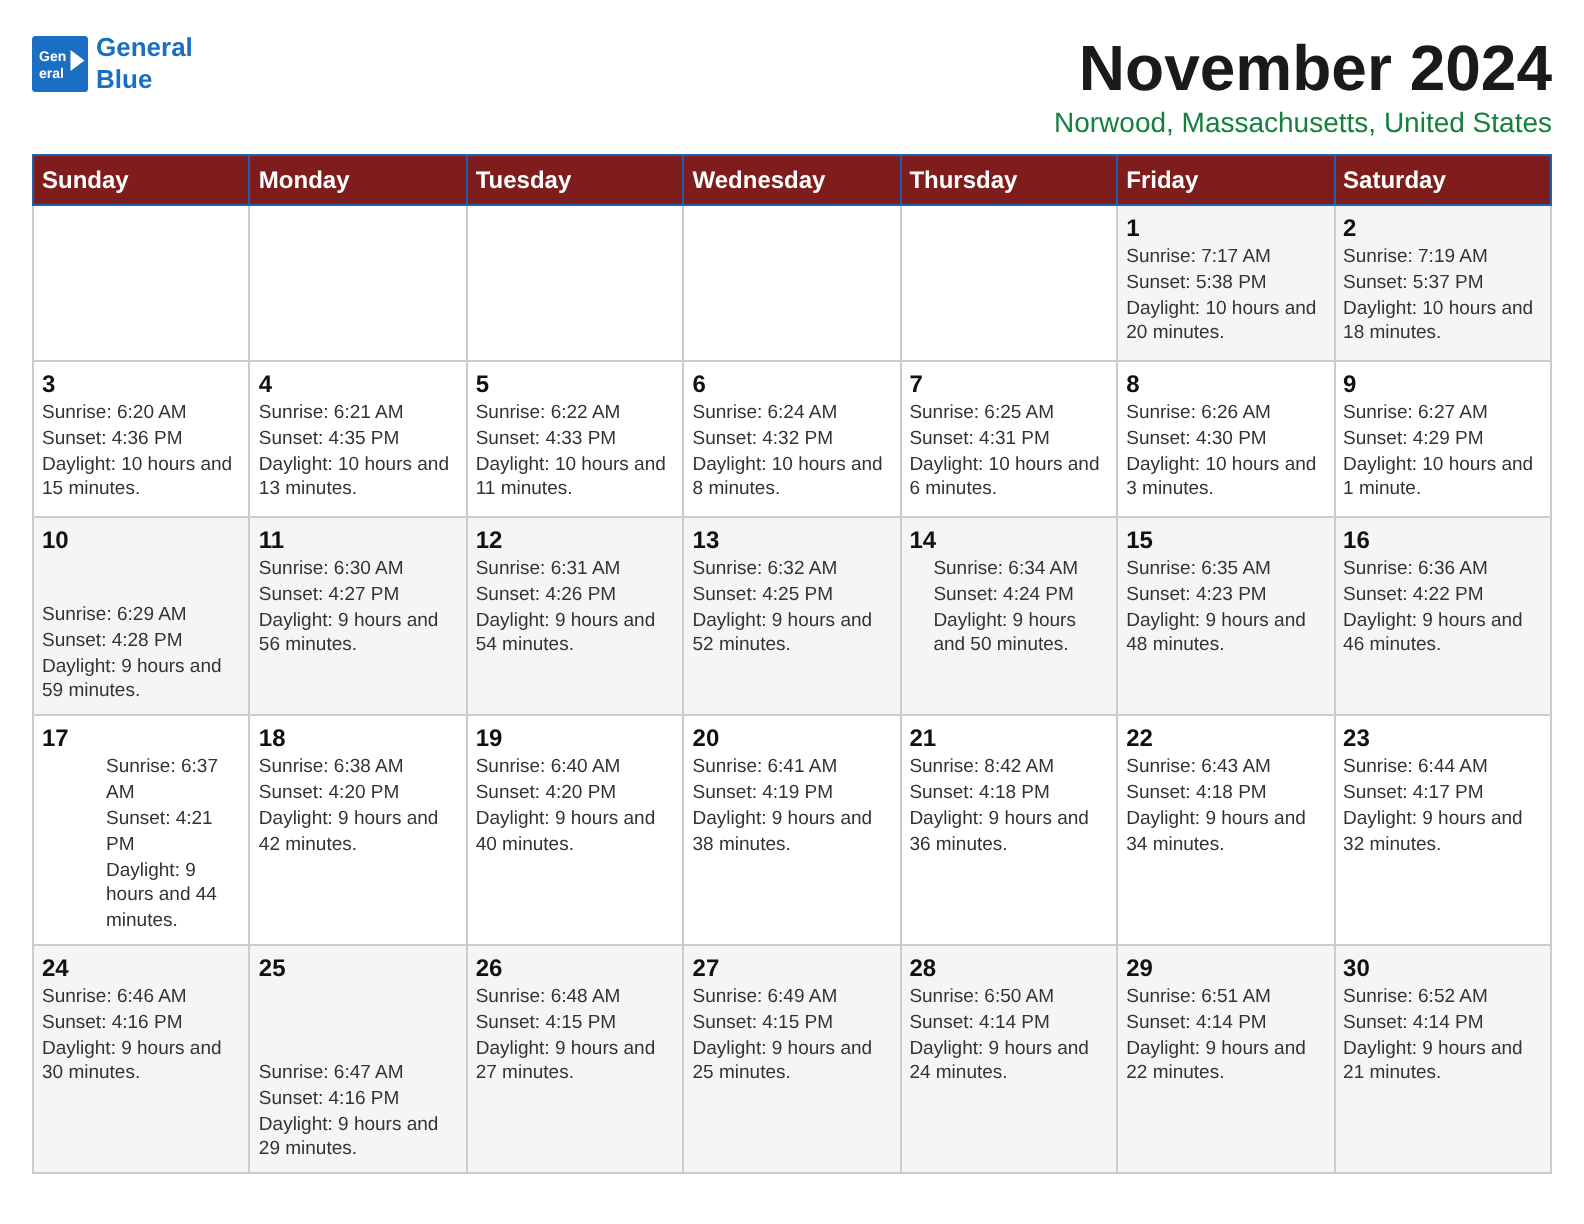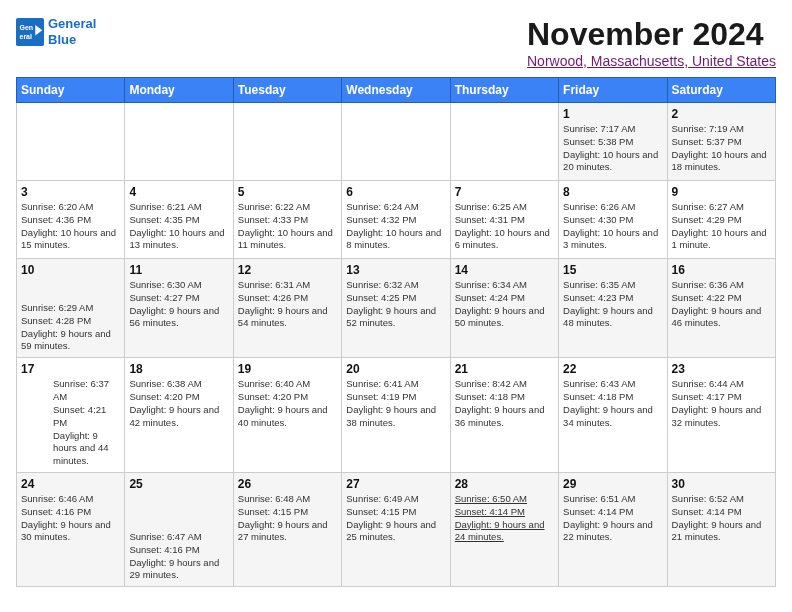--- a/index.html
+++ b/index.html
@@ -28,38 +28,38 @@
       line-height: 1.2;
     }
     .logo-text span {
       color: #1a6fc4;
     }
     .logo-icon {
       width: 28px;
       height: 28px;
     }
     .title-area {
+      text-align: right;
     }
     .month-title {
       font-size: 32px;
       font-weight: bold;
       color: #1a1a1a;
     }
     .location-title {
       font-size: 14px;
-      color: #701a75;
-      text-decoration: underline;
+      color: #15803d;
     }
     table {
       width: 100%;
       border-collapse: collapse;
       table-layout: fixed;
     }
     thead th {
-      background: #3b82f6;
+      background: #7f1d1d;
       color: #fff;
       font-size: 12px;
       font-weight: bold;
       padding: 5px 4px;
       text-align: left;
       border: 1px solid #2060b0;
     }
     tbody td {
       border: 1px solid #ccc;
       vertical-align: top;
@@ -206,21 +206,21 @@
 Daylight: 9 hours and 54 minutes.</div>
         </td>
         <td>
           <span class="day-number">13</span>
           <div class="day-info" style="white-space: pre-line;">Sunrise: 6:32 AM
 Sunset: 4:25 PM
 Daylight: 9 hours and 52 minutes.</div>
         </td>
         <td>
           <span class="day-number">14</span>
-          <div class="day-info" style="white-space: pre-line;">Sunrise: 6:34 AM
+          <div class="day-info" style="white-space: pre-line; margin-left: 12px;">Sunrise: 6:34 AM
 Sunset: 4:24 PM
 Daylight: 9 hours and 50 minutes.</div>
         </td>
         <td>
           <span class="day-number">15</span>
           <div class="day-info" style="white-space: pre-line;">Sunrise: 6:35 AM
 Sunset: 4:23 PM
 Daylight: 9 hours and 48 minutes.</div>
         </td>
         <td>
@@ -294,21 +294,21 @@
 Daylight: 9 hours and 27 minutes.</div>
         </td>
         <td>
           <span class="day-number">27</span>
           <div class="day-info" style="white-space: pre-line;">Sunrise: 6:49 AM
 Sunset: 4:15 PM
 Daylight: 9 hours and 25 minutes.</div>
         </td>
         <td>
           <span class="day-number">28</span>
-          <div class="day-info" style="white-space: pre-line; text-decoration: underline;">Sunrise: 6:50 AM
+          <div class="day-info" style="white-space: pre-line;">Sunrise: 6:50 AM
 Sunset: 4:14 PM
 Daylight: 9 hours and 24 minutes.</div>
         </td>
         <td>
           <span class="day-number">29</span>
           <div class="day-info" style="white-space: pre-line;">Sunrise: 6:51 AM
 Sunset: 4:14 PM
 Daylight: 9 hours and 22 minutes.</div>
         </td>
         <td>

